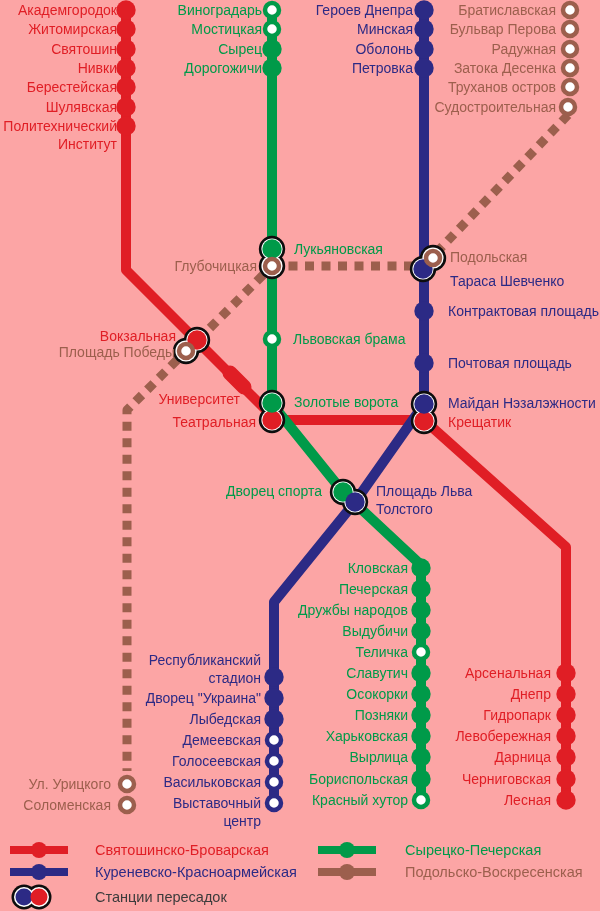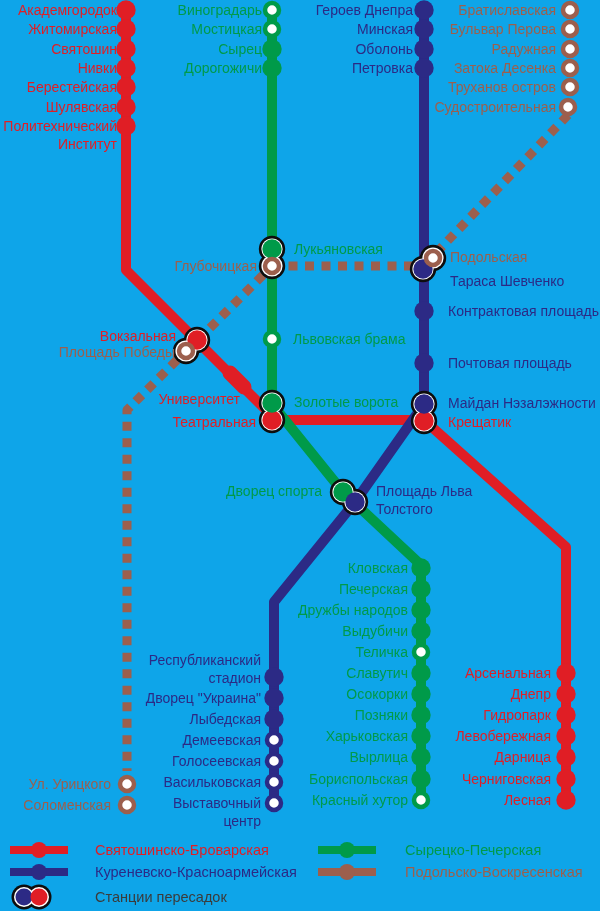--- a/index.html
+++ b/index.html
@@ -1,16 +1,16 @@
 <!DOCTYPE html>
 <html><head>
 <meta charset="utf-8">
 <style>
   html,body{margin:0;padding:0;background:#fff;}
-  .map-wrap{position:relative;width:600px;height:911px;background:#0ea5e9;overflow:hidden;}
+  .map-wrap{position:relative;width:600px;height:911px;background:#fca5a5;overflow:hidden;}
   svg{display:block;}
   svg text{font-family:"Liberation Sans","DejaVu Sans",sans-serif;font-size:14px;}
   .legend-text{font-size:14.5px;}
 </style>
 </head>
 <body>
 
 <div class="map-wrap">
   <svg width="600" height="911" viewBox="0 0 600 911">
 

